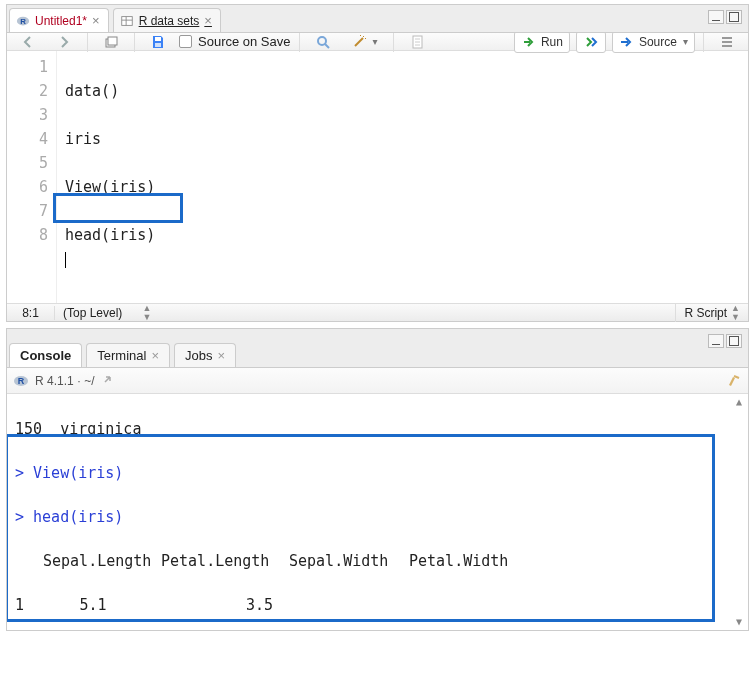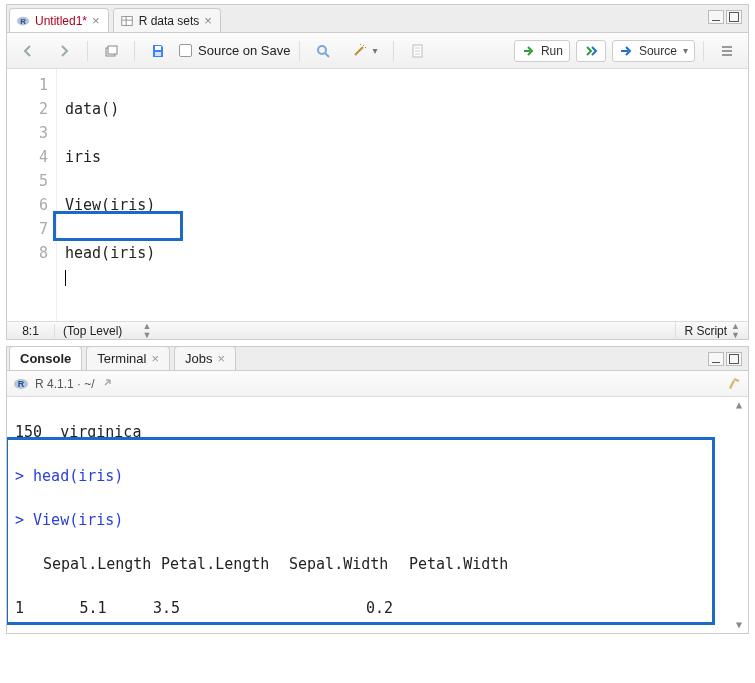--- a/index.html
+++ b/index.html
@@ -28,39 +28,39 @@
     gap: 5px;
     background: #fff;
     border: 1px solid #ccc;
     border-bottom: none;
     border-radius: 4px 4px 0 0;
     padding: 3px 8px 3px 6px;
     margin-right: 4px;
     height: 24px;
     cursor: pointer;
   }
-  .tab.inactive { background: #f6f6f6; }
+  .tab.inactive { background: #f6f6f6; text-decoration: underline; }
   .tab .r-icon {
     width: 14px; height: 14px;
     display:flex;align-items:center;justify-content:center;
   }
   .tab .r-icon svg { width:14px;height:14px; }
   .tab .title { font-size: 12px; }
   .tab .title.unsaved { color: #b00020; }
   .tab .close { color:#888;font-size:13px;line-height:1; }
   .winbtns { position:absolute; right:6px; top:5px; display:flex; gap:2px;}
   .winbtn { width:16px;height:14px;border:1px solid #bbb;background:#f7f7f7;display:flex;align-items:flex-end;justify-content:center;}
   .winbtn.min::after{content:"";display:block;width:8px;height:1px;background:#555;margin-bottom:2px;}
   .winbtn.max{align-items:center;}
   .winbtn.max::after{content:"";display:block;width:8px;height:8px;border:1px solid #555;}
   .toolbar {
     display:flex;align-items:center;
     gap:6px;
     padding:3px 6px;
-    height:36px;
+    height:18px;
     border-bottom:1px solid #ddd;
     background: linear-gradient(#fcfcfc,#f0f0f0);
   }
   .tb-sep { width:1px;height:20px;background:#ddd;margin:0 2px; }
   .tb-btn {
     display:flex;align-items:center;gap:4px;
     padding:2px 6px;border:1px solid transparent;border-radius:3px;
     background:transparent;cursor:pointer;font-size:12px;color:#333;
     height:22px;
   }
@@ -76,35 +76,35 @@
   .code{flex:1;padding:4px 8px;font-family:Menlo,Consolas,monospace;font-size:15px;line-height:24px;white-space:pre;position:relative;}
   .code .hl{position:absolute;border:3px solid #1b6ac9;pointer-events:none;}
   .cursor{display:inline-block;width:1px;height:16px;background:#000;vertical-align:middle;}
   .statusbar{display:flex;align-items:center;height:18px;border-top:1px solid #ddd;background:linear-gradient(#fafafa,#ececec);font-size:12px;}
   .statusbar .pos{width:48px;text-align:center;border-right:1px solid #ddd;}
   .statusbar .scope{flex:1;padding:0 8px;display:flex;align-items:center;gap:20px;}
   .statusbar .lang{padding:0 8px;display:flex;align-items:center;gap:4px;border-left:1px solid #ddd;}
   .updn{font-size:9px;color:#888;line-height:1;}
   
   .console-pane{margin:6px 6px 4px 6px;}
-  .console-tabs{display:flex;align-items:flex-end;background:#ededed;border-bottom:1px solid #ccc;padding:2px 2px 0 2px;height:24px;position:relative;}
+  .console-tabs{display:flex;align-items:flex-end;background:#ededed;border-bottom:1px solid #ccc;padding:2px 2px 0 2px;height:39px;position:relative;}
   .ctab{display:flex;align-items:center;gap:5px;border:1px solid #ccc;border-bottom:none;border-radius:4px 4px 0 0;padding:3px 10px;margin-right:4px;height:24px;cursor:pointer;font-size:13px;background:#f6f6f6;}
   .ctab.active{background:#fff;font-weight:bold;}
   .console-info{display:flex;align-items:center;gap:6px;height:26px;padding:0 6px;border-bottom:1px solid #ddd;background:linear-gradient(#fcfcfc,#f3f3f3);font-size:12px;color:#555;position:relative;}
   .console-info .sweep{position:absolute;right:6px;top:4px;}
   .console-body{position:relative;height:236px;font-family:Menlo,Consolas,monospace;font-size:15px;line-height:22px;padding:2px 8px 2px 8px;white-space:pre;overflow:hidden;}
   .console-body .prompt{color:#2a3fd6;}
   .console-body .hl2{position:absolute;border:3px solid #1b6ac9;pointer-events:none;}
   .vscroll{position:absolute;right:2px;top:2px;bottom:2px;width:14px;display:flex;flex-direction:column;align-items:center;justify-content:space-between;}
   .vscroll .arr{width:12px;height:12px;display:flex;align-items:center;justify-content:center;color:#888;font-size:10px;}
   .table-row{display:flex;}
   .tc{font-family:Menlo,Consolas,monospace;}
   .tc0{width:18px;text-align:left;}
   .tc1{width:120px;text-align:center;}
-  .tc2{width:120px;}
+  .tc2{width:120px;text-align:right;}
   .tc3{width:130px;text-align:right;}
   .tc4{width:120px;text-align:right;}
   .th .tc1{text-align:left;padding-left:10px;}
   .th .tc2{text-align:left;padding-left:6px;}
   .th .tc3{text-align:left;padding-left:8px;}
   .th .tc4{text-align:left;padding-left:6px;}
 </style>
 </head>
 <body>
 
@@ -314,24 +314,24 @@
     <span class="sweep tb-icon">
         <svg viewBox="0 0 16 16">
           <path d="M3 13l4-8 2 1-4 8z" fill="#d9b36a"></path>
           <path d="M8 4l5 2" stroke="#d9b36a" stroke-width="2"></path>
         </svg>
       </span>
   </div>
 
   <div class="console-body">
 <div>150  virginica</div>
+<div class="prompt">&gt; View(iris)</div>
 <div class="prompt">&gt; head(iris)</div>
-<div class="prompt">&gt; View(iris)</div>
 <div class="table-row th"><span class="tc tc0"></span><span class="tc tc1">Sepal.Length</span><span class="tc tc3">Petal.Length</span><span class="tc tc2">Sepal.Width</span><span class="tc tc4">Petal.Width</span></div>
-<div class="table-row"><span class="tc tc0">1</span><span class="tc tc1">5.1</span><span class="tc tc2">3.5</span><span class="tc tc4">0.2</span></div>
+<div class="table-row"><span class="tc tc0">1</span><span class="tc tc1">5.1</span><span class="tc tc2">3.5</span></div>
 
 
 
 
 
     <div class="hl2" style="left:-2px;top:40px;width:710px;height:188px;"></div>
     <div class="vscroll">
       <div class="arr">▲</div>
       <div class="arr">▼</div>
     </div>

